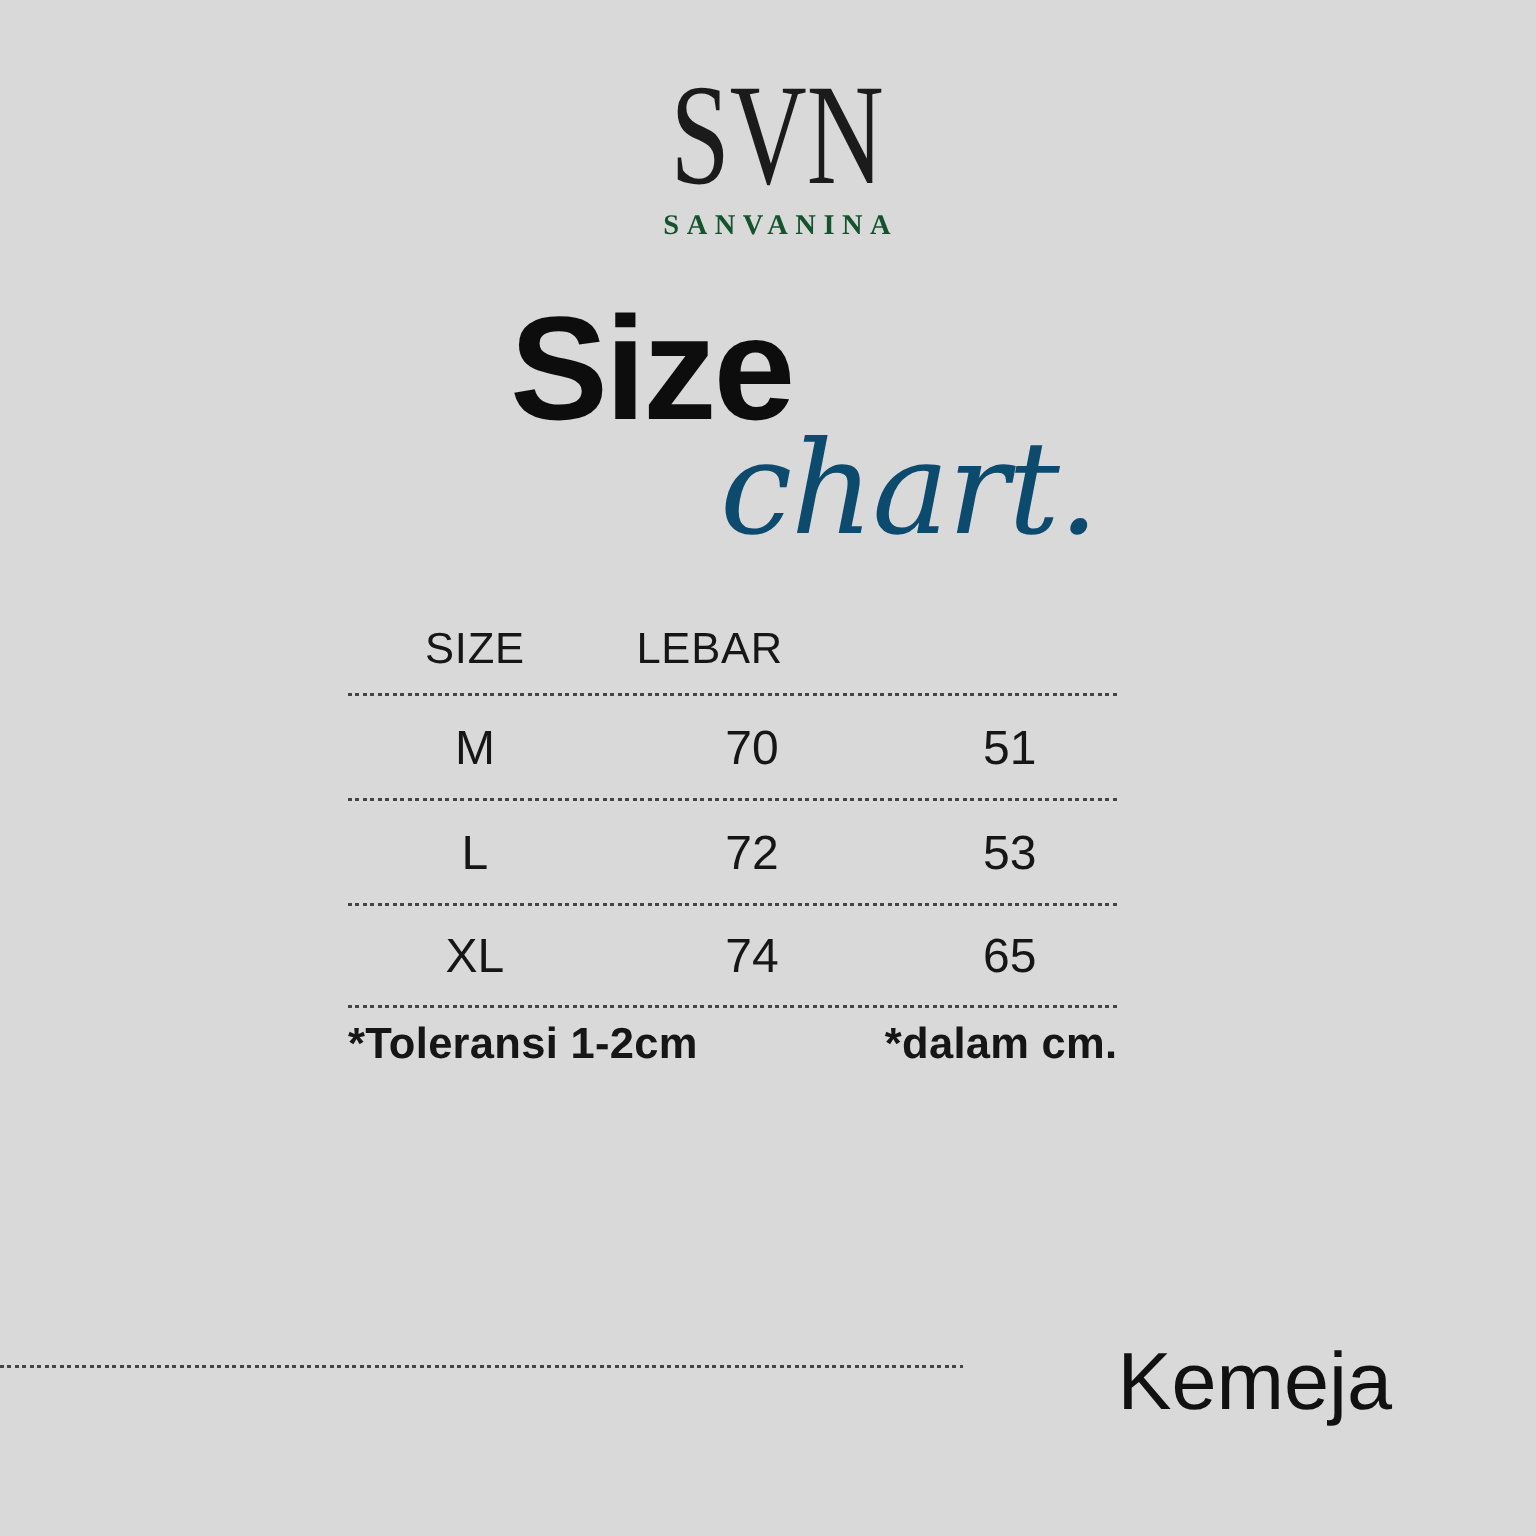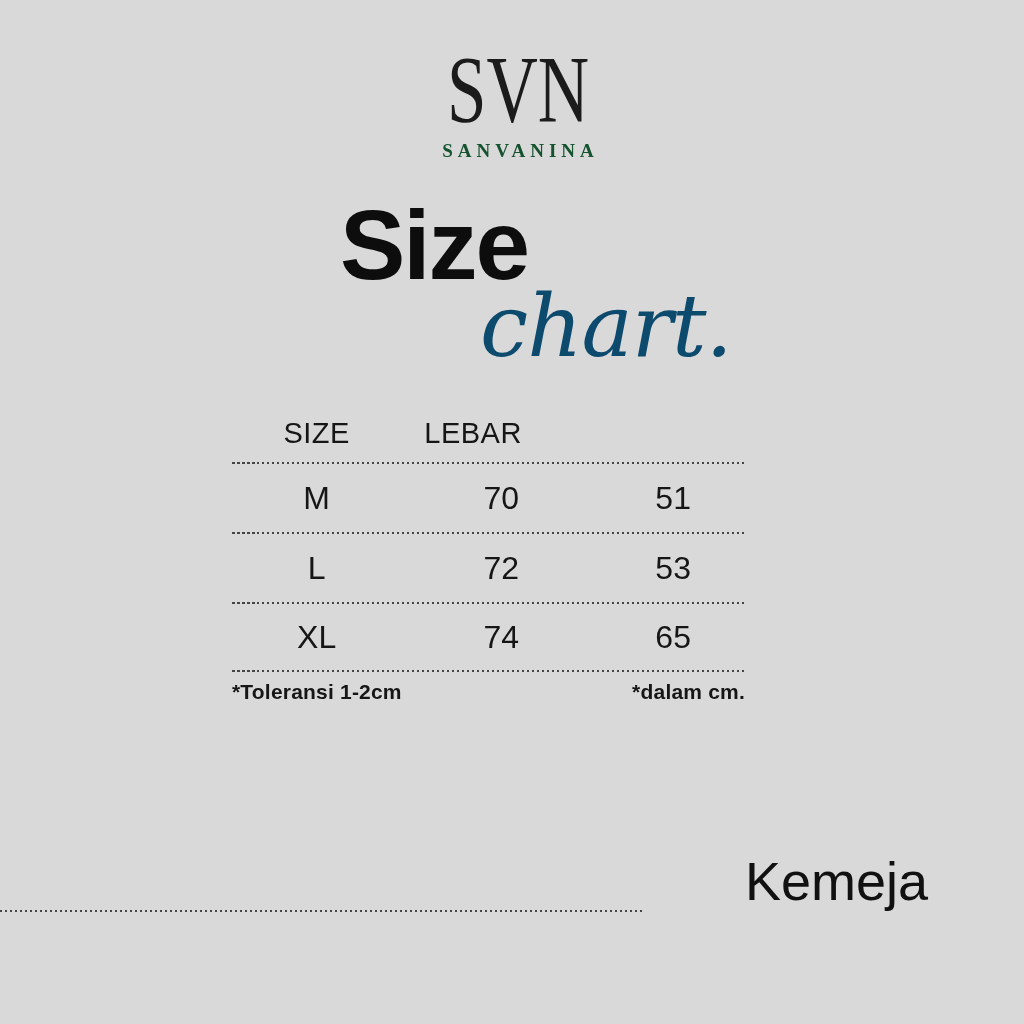--- a/index.html
+++ b/index.html
@@ -86,37 +86,37 @@
   .c2 { width: 39%; text-align: center; }
   .c3 { width: 28%; text-align: center; }
   .dotted {
     height: 2px;
     background: repeating-linear-gradient(90deg, #454545 0 2.5px, transparent 2.5px 5px);
   }
   .t-notes {
     display: flex;
     justify-content: space-between;
     padding-top: 8px;
-    font-size: 21px;
+    font-size: 29px;
     font-weight: 700;
     letter-spacing: 0.2px;
   }
   
   .footer-divider {
     position: absolute;
     left: 0;
     top: 910px;
     width: 642px;
     height: 2px;
     background: repeating-linear-gradient(90deg, #454545 0 2.5px, transparent 2.5px 5px);
   }
   .product-name {
     position: absolute;
     left: 745px;
-    top: 852px;
+    top: 892px;
     font-size: 54px;
     font-weight: 500;
     line-height: 1.1;
     color: #111111;
   }
 </style>
 </head>
 <body>
 
 <div class="canvas">

